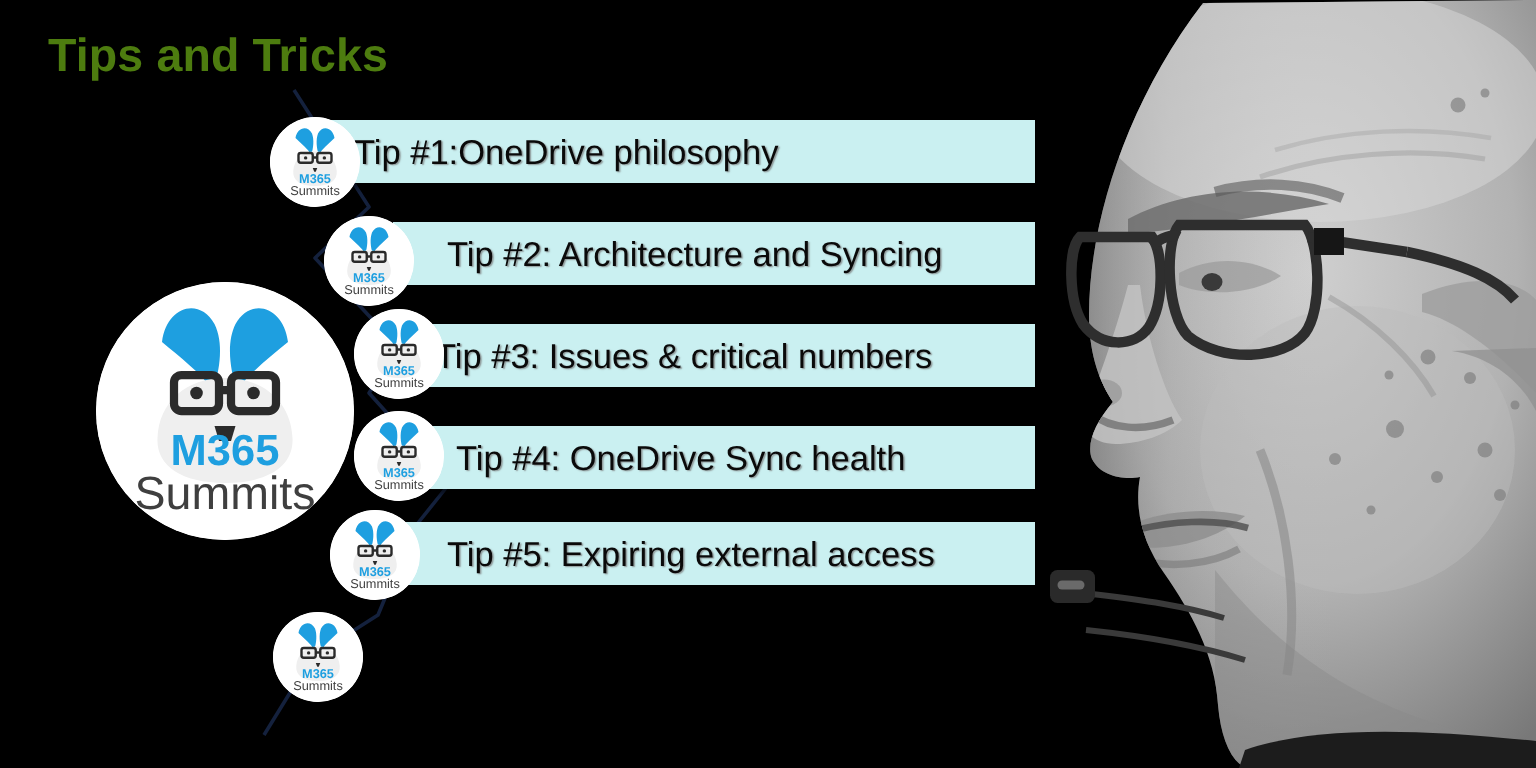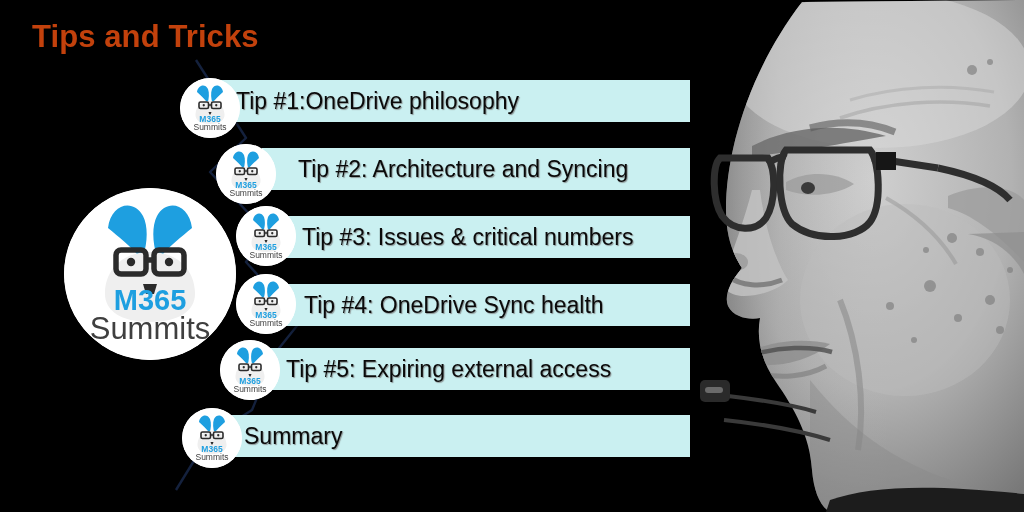--- a/index.html
+++ b/index.html
@@ -2,21 +2,21 @@
 <html><head>
 <meta charset="utf-8">
 <style>
   html,body{margin:0;padding:0;background:#000;}
   body{width:1024px;height:512px;overflow:hidden;font-family:"Liberation Sans",sans-serif;}
   #slide{position:relative;width:1024px;height:512px;background:#000000;overflow:hidden;}
 
   
   #title{
     position:absolute;left:32px;top:17px;
-    font-size:31px;font-weight:bold;color:#c2410c;
+    font-size:31px;font-weight:bold;color:#4d7c0f;
     letter-spacing:.1px;line-height:40px;white-space:nowrap;
   }
 
   
   #connector{position:absolute;left:0;top:0;width:1024px;height:512px;pointer-events:none;}
 
   
   .bar{
     position:absolute;height:42px;background:#caf0f1;
     box-shadow:2px 3px 4px rgba(0,0,0,.55);
@@ -58,34 +58,31 @@
 
   <div class="bar" style="left:220px;top:80px;width:484px;">
     <span class="bar-label" style="margin-left:16px;">Tip #1:OneDrive philosophy</span>
   </div>
 
   <div class="bar" style="left:262px;top:148px;width:442px;">
     <span class="bar-label" style="margin-left:36px;">Tip #2: Architecture and Syncing</span>
   </div>
 
   <div class="bar" style="left:276px;top:216px;width:428px;">
-    <span class="bar-label" style="margin-left:26px;">Tip #3: Issues &amp; critical numbers</span>
+    <span class="bar-label" style="margin-left:14px;">Tip #3: Issues &amp; critical numbers</span>
   </div>
 
   <div class="bar" style="left:276px;top:284px;width:428px;">
     <span class="bar-label" style="margin-left:28px;">Tip #4: OneDrive Sync health</span>
   </div>
 
   <div class="bar" style="left:262px;top:348px;width:442px;">
-    <span class="bar-label" style="margin-left:24px;">Tip #5: Expiring external access</span>
-  </div>
-
-  <div class="bar" style="left:222px;top:415px;width:482px;">
-    <span class="bar-label" style="margin-left:22px;">Summary</span>
-  </div>
+    <span class="bar-label" style="margin-left:36px;">Tip #5: Expiring external access</span>
+  </div>
+
 
   <div class="badge" style="left:180px;top:78px;">
     <svg viewBox="0 0 120 120" xmlns="http://www.w3.org/2000/svg">
       <circle cx="60" cy="60" r="60" fill="#ffffff"></circle>
       <path d="M34 28 C36 14 50 10 56 22 C59 30 58 42 55 50 C50 42 42 36 34 28 Z" fill="#1e9fe0"></path>
       <path d="M86 28 C84 14 70 10 64 22 C61 30 62 42 65 50 C70 42 78 36 86 28 Z" fill="#1e9fe0"></path>
       <path d="M60 46 C44 46 32 56 31 72 C30 84 40 92 60 92 C80 92 90 84 89 72 C88 56 76 46 60 46 Z" fill="#efefef"></path>
       <rect x="38" y="48" width="19" height="13" rx="3" fill="none" stroke="#2b2b2b" stroke-width="3.2"></rect>
       <rect x="63" y="48" width="19" height="13" rx="3" fill="none" stroke="#2b2b2b" stroke-width="3.2"></rect>
       <line x1="57" y1="54" x2="63" y2="54" stroke="#2b2b2b" stroke-width="3.2"></line>

